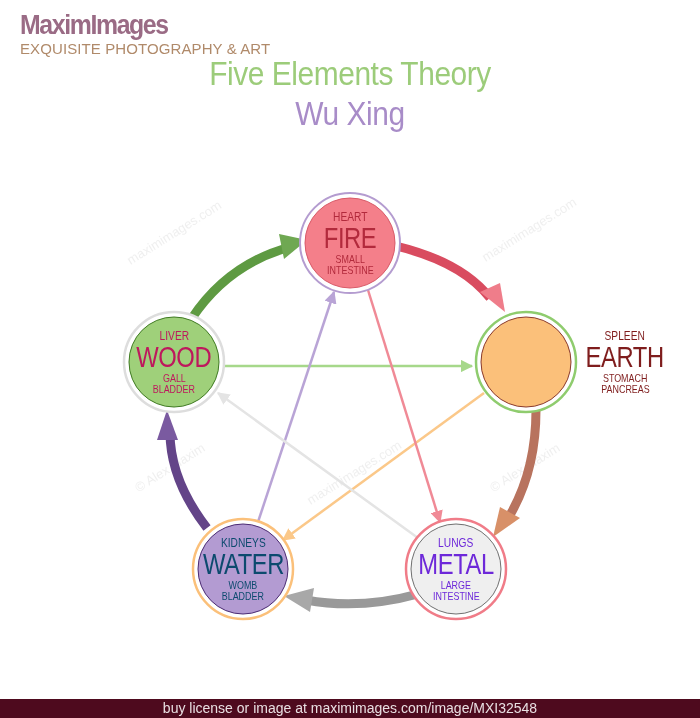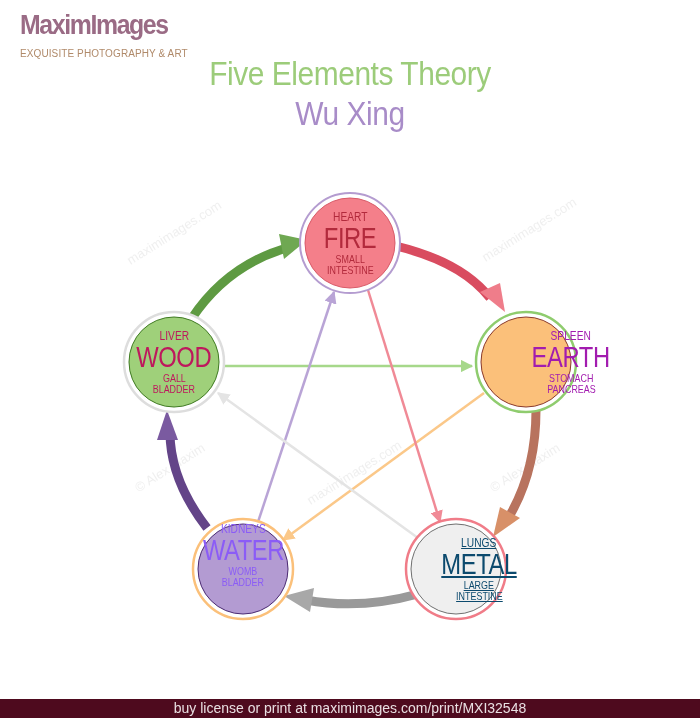--- a/index.html
+++ b/index.html
@@ -1,19 +1,19 @@
 <!DOCTYPE html>
 <html><head>
 <meta charset="utf-8">
 <style>
   html, body { margin:0; padding:0; background:#ffffff; }
   body { width:700px; height:718px; position:relative; overflow:hidden; font-family:"Liberation Sans", sans-serif; }
   .logo { position:absolute; left:20px; top:12px; }
   .logo-name { font-family:"Liberation Sans", sans-serif; font-weight:bold; font-size:27px; color:#9a6b85; letter-spacing:-1.5px; line-height:27px; transform:scaleX(0.92); transform-origin:left; }
-  .logo-tag { font-size:10px; color:#b08a6a; margin-top:9px; letter-spacing:0.1px; }
+  .logo-tag { font-size:15px; color:#b08a6a; margin-top:1px; letter-spacing:0.1px; }
   .title { position:absolute; left:0; width:700px; text-align:center; top:54px; font-size:34px; color:#9ccc7a; font-weight:normal; transform:scaleX(0.88); letter-spacing:-0.5px; }
   .subtitle { position:absolute; left:0; width:700px; text-align:center; top:94px; font-size:34px; color:#a88cc8; transform:scaleX(0.88); letter-spacing:-0.5px; }
   svg.diagram { position:absolute; left:0; top:0; }
   .node { position:absolute; width:92px; height:92px; margin-left:-46px; margin-top:-46px; display:flex; flex-direction:column; align-items:center; justify-content:center; text-align:center; }
   .organ-top { font-size:12px; line-height:12px; transform:scaleX(0.85); }
   .element { font-size:29px; line-height:31px; transform:scaleX(0.82); letter-spacing:-0.5px; }
   .organ-bot { font-size:10.5px; line-height:11px; transform:scaleX(0.85); }
   .footer { position:absolute; left:0; top:699px; width:700px; height:19px; background:#4e0a1e; color:#e9dfe2; font-size:14px; line-height:19px; text-align:center; }
   .wm { position:absolute; color:rgba(220,220,220,0.45); font-size:13px; transform:rotate(-32deg); white-space:nowrap; }
 </style>
@@ -107,41 +107,41 @@
   </g>
 </svg>
 
 <div class="node" style="left:350px;top:243px;color:#b22a3c;">
   <div class="organ-top">HEART</div>
   <div class="element">FIRE</div>
   <div class="organ-bot">SMALL</div>
   <div class="organ-bot">INTESTINE</div>
 </div>
 
-<div class="node" style="left:496px;top:362px;color:#a21caf;margin-left:29px;">
+<div class="node" style="left:550px;top:362px;color:#7f1d1d;margin-left:29px;">
   <div class="organ-top">SPLEEN</div>
   <div class="element">EARTH</div>
   <div class="organ-bot">STOMACH</div>
   <div class="organ-bot">PANCREAS</div>
 </div>
 
-<div class="node" style="left:479px;top:569px;color:#0c4a6e;text-decoration:underline;">
+<div class="node" style="left:456px;top:569px;color:#6d28d9;">
   <div class="organ-top">LUNGS</div>
   <div class="element">METAL</div>
   <div class="organ-bot">LARGE</div>
   <div class="organ-bot">INTESTINE</div>
 </div>
 
-<div class="node" style="left:243px;top:555px;color:#8b5cf6;">
+<div class="node" style="left:243px;top:569px;color:#0c4a6e;">
   <div class="organ-top">KIDNEYS</div>
   <div class="element">WATER</div>
   <div class="organ-bot">WOMB</div>
   <div class="organ-bot">BLADDER</div>
 </div>
 
 <div class="node" style="left:174px;top:362px;color:#be185d;">
   <div class="organ-top">LIVER</div>
   <div class="element">WOOD</div>
   <div class="organ-bot">GALL</div>
   <div class="organ-bot">BLADDER</div>
 </div>
 
-<div class="footer">buy license or print at maximimages.com/print/MXI32548</div>
+<div class="footer">buy license or image at maximimages.com/image/MXI32548</div>
 
 </body></html>

